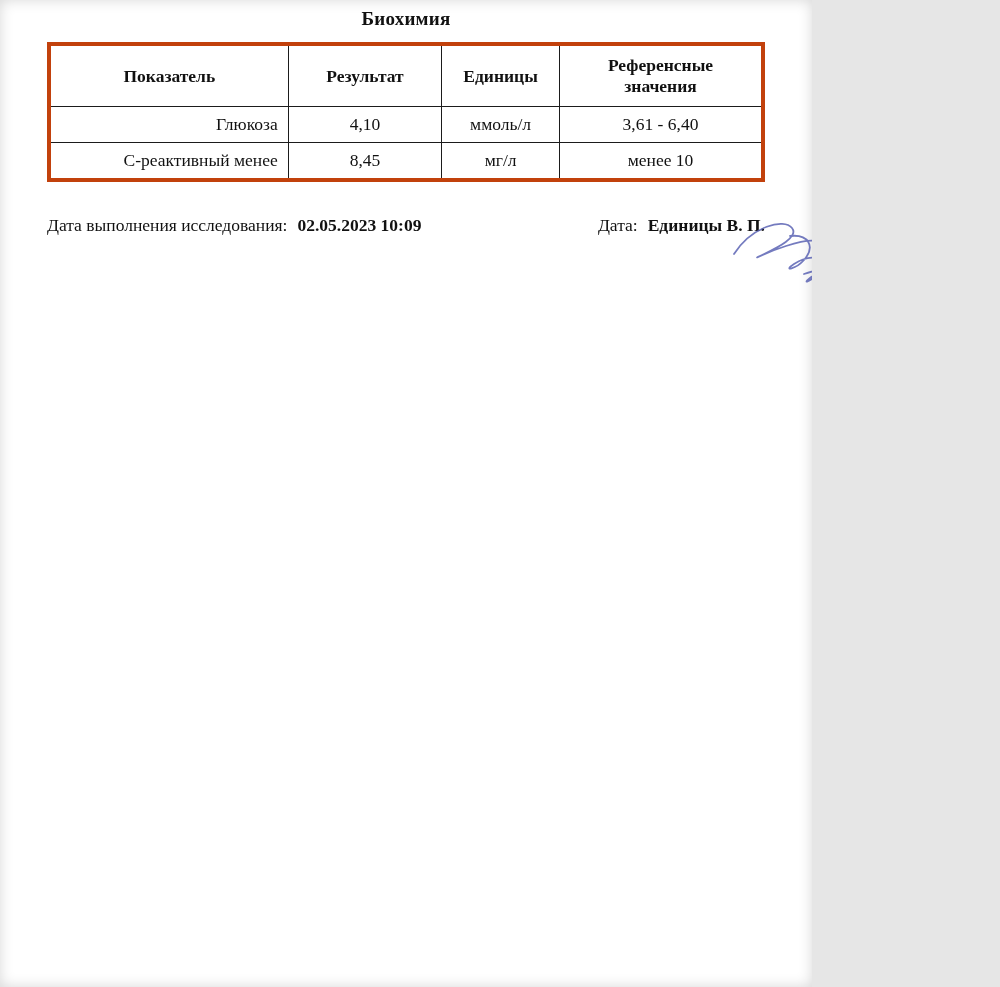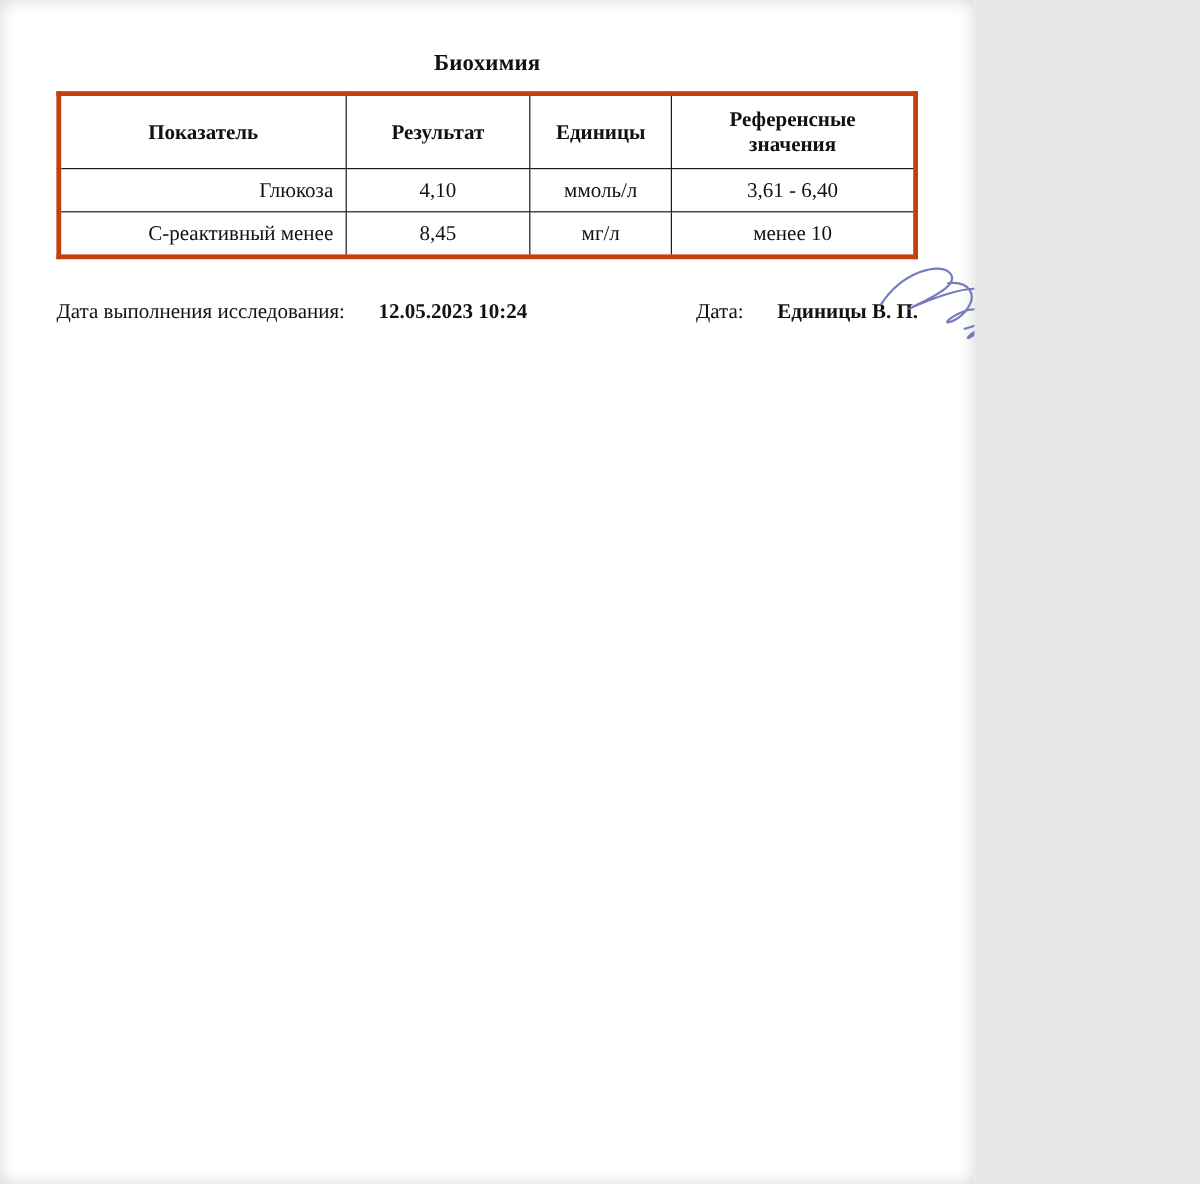--- a/index.html
+++ b/index.html
@@ -11,21 +11,21 @@
     font-family: "Liberation Serif", serif;
     color: #111;
   }
 
   .page {
     position: relative;
     width: 812px;
     height: 987px;
     background: #ffffff;
     box-shadow: inset 0 0 14px rgba(0,0,0,0.16);
-    padding: 42px 47px 0 47px;
+    padding: 8px 47px 0 47px;
     overflow: hidden;
   }
 
   .report-title {
     text-align: center;
     font-weight: bold;
     font-size: 19px;
     letter-spacing: 0.2px;
     margin-bottom: 12px;
   }
@@ -63,21 +63,21 @@
     margin-top: 33px;
     display: flex;
     justify-content: space-between;
     align-items: baseline;
     font-size: 17.5px;
   }
 
   .footer-left, .footer-right {
     display: flex;
     align-items: baseline;
-    gap: 28px;
+    gap: 10px;
     white-space: nowrap;
   }
 
   .bold { font-weight: bold; }
 
   .signature-wrap {
     position: absolute;
     left: 712px;
     top: 212px;
     width: 180px;
@@ -121,21 +121,21 @@
         <td>8,45</td>
         <td>мг/л</td>
         <td>менее 10</td>
       </tr>
     </tbody>
   </table>
 
   <div class="footer-line">
     <div class="footer-left">
       <span>Дата выполнения исследования:</span>
-      <span class="bold">12.05.2023 10:24</span>
+      <span class="bold">02.05.2023 10:09</span>
     </div>
     <div class="footer-right">
       <span>Дата:</span>
       <span class="bold">Единицы В. П.</span>
     </div>
   </div>
 
   <div class="signature-wrap">
     <svg viewBox="0 0 180 95" xmlns="http://www.w3.org/2000/svg">
       <g fill="none" stroke="#5c64b4" stroke-width="1.8" stroke-linecap="round" stroke-linejoin="round" opacity="0.85">

